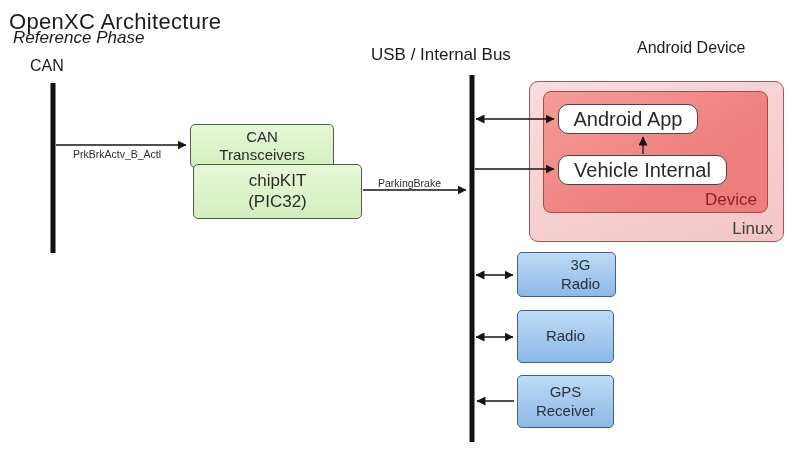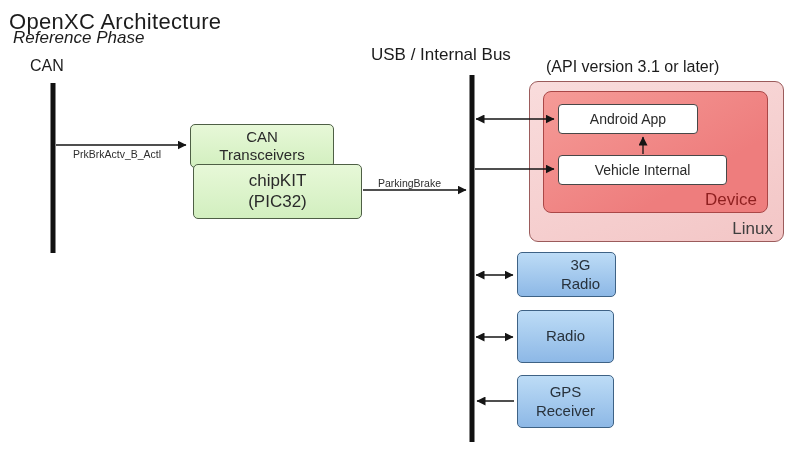--- a/index.html
+++ b/index.html
@@ -47,37 +47,37 @@
   .android{
     position:absolute;left:543px;top:91px;width:225px;height:122px;
     background:linear-gradient(150deg,#f59b97 0%,#ee7d7d 70%);
     border:1.6px solid #aa4747;border-radius:8px;z-index:2;box-sizing:border-box;
   }
   .os-tag{position:absolute;right:10px;bottom:2px;font-size:17px;}
   .linux .os-tag{color:#3f3f3f;}
   .android .os-tag{color:#8e1f1f;}
 
   .white{
-    background:#ffffff;border:1.6px solid #474747;border-radius:4px;z-index:5;font-size:14px;text-align:center;
+    background:#ffffff;border:1.6px solid #474747;border-radius:10px;z-index:5;font-size:20px;text-align:center;
   }
   .box-app{left:558px;top:104px;width:140px;height:30px;}
   .box-lib{left:558px;top:155px;width:169px;height:30px;}
 
   .wires{position:absolute;left:0;top:0;z-index:8;pointer-events:none;}
 </style>
 </head>
 <body>
 
 <div class="stage">
 
   <div class="t title">OpenXC Architecture</div>
   <div class="t subtitle">Reference Phase</div>
   <div class="t can-label">CAN</div>
   <div class="t bus-label">USB / Internal Bus</div>
-  <div class="t android-subtitle">(API version 3.1 or later)</div>
+  <div class="t android-title">Android Device</div>
 
   <div class="sig sig-can">PrkBrkActv_B_Actl</div>
   <div class="sig sig-bus">ParkingBrake</div>
 
   <div class="box green box-trans">
     <span class="pre">CAN
 Transceivers</span>
   </div>
   <div class="box green box-chipkit">
     <span class="pre">chipKIT

